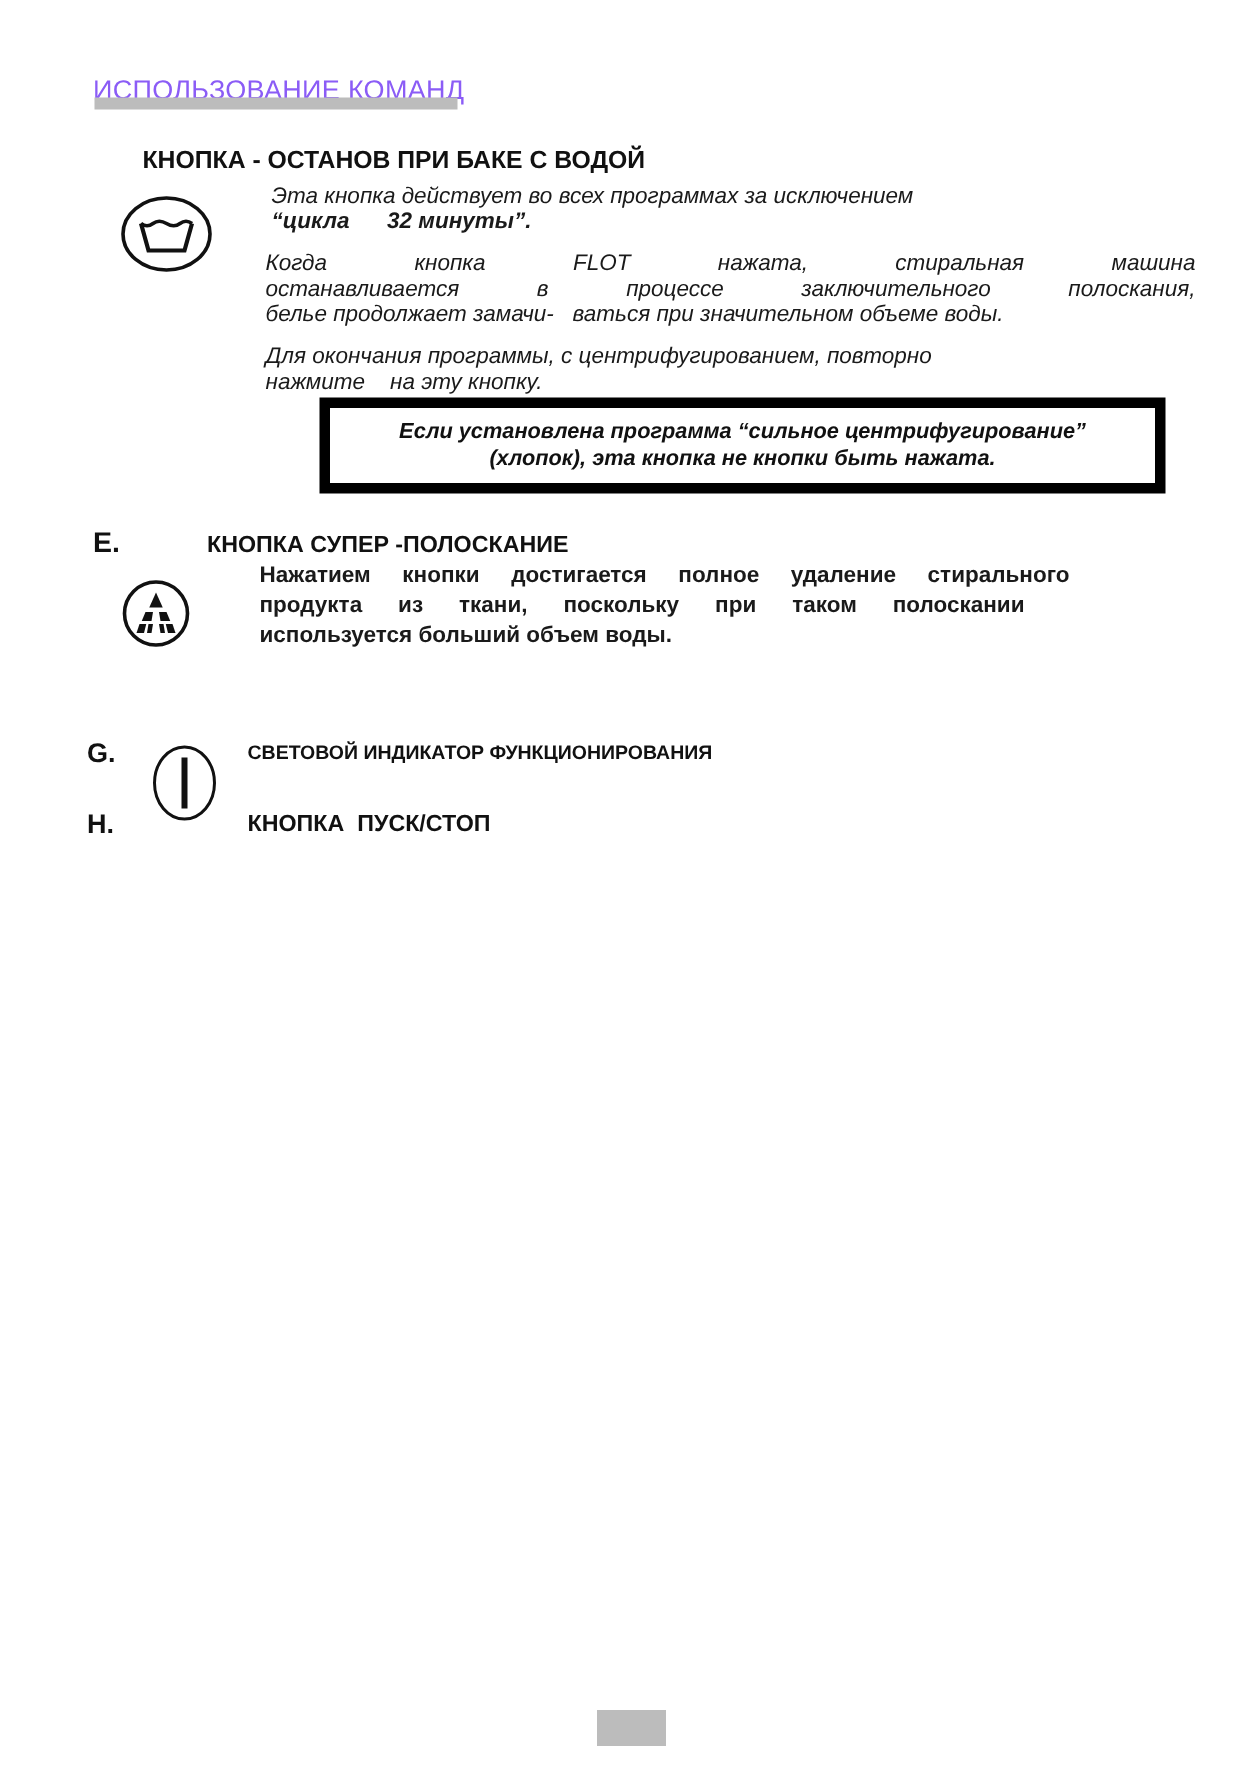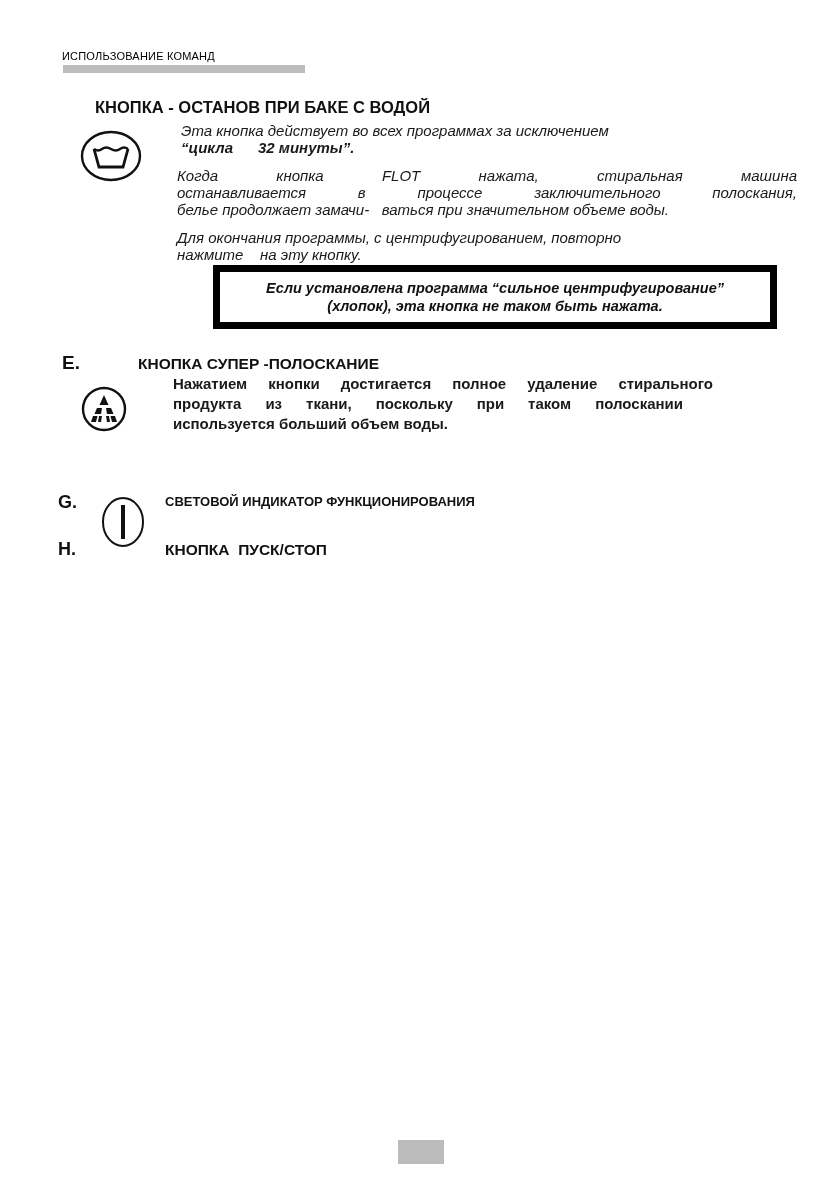--- a/index.html
+++ b/index.html
@@ -1,19 +1,19 @@
 <!DOCTYPE html>
 <html><head>
   <meta charset="utf-8">
   <style>
     html, body { margin: 0; padding: 0; background: #ffffff; }
     body { width: 840px; height: 1190px; position: relative; overflow: hidden;
            font-family: "Liberation Sans", "DejaVu Sans", sans-serif; color: #111; }
     .abs { position: absolute; }
-    .section-title { left: 62px; top: 50px; font-size: 11px; letter-spacing: 0.2px; color: #000000; }
+    .section-title { left: 62px; top: 50px; font-size: 18px; letter-spacing: 0.2px; color: #8b5cf6; }
     .section-rule { left: 63px; top: 65px; width: 242px; height: 8px; background: #bcbcbc; }
     .h-bold { font-weight: bold; font-size: 16px; color: #111; white-space: nowrap; }
     .it { font-style: italic; font-size: 15px; line-height: 18px; color: #1a1a1a; }
     .para { width: 620px; }
     .justify { text-align: justify; text-align-last: justify; }
     .note-box { left: 213px; top: 265px; width: 550px; height: 50px; border: 7px solid #000000; background: #fff;
                 text-align: center; font-style: italic; font-weight: bold; font-size: 14.5px; line-height: 18px;
                 display: flex; flex-direction: column; justify-content: center; }
     .bold-para { font-weight: bold; font-size: 15px; line-height: 20px; color: #1a1a1a; }
     .letter { font-weight: bold; font-size: 18px; color: #111; }
@@ -42,21 +42,21 @@
 
 <div class="abs it para justify" style="left:177px; top:167px;">Когда кнопка FLOT нажата, стиральная машина</div>
 <div class="abs it para justify" style="left:177px; top:184px;">останавливается в процессе заключительного полоскания,</div>
 <div class="abs it" style="left:177px; top:201px; white-space:pre;">белье продолжает замачи-   ваться при значительном объеме воды.</div>
 
 <div class="abs it" style="left:177px; top:229px; width:570px;">Для окончания программы, с центрифугированием, повторно</div>
 <div class="abs it" style="left:177px; top:246px; white-space:pre;">нажмите    на эту кнопку.</div>
 
 <div class="abs note-box">
   <div>Если установлена программа “сильное центрифугирование”</div>
-  <div>(хлопок),  эта кнопка не таком быть нажата.</div>
+  <div>(хлопок),  эта кнопка не кнопки быть нажата.</div>
 </div>
 
 <div class="abs letter" style="left:62px; top:352px; font-size:19px;">E.</div>
 <div class="abs h-bold" style="left:94px; top:355px; font-size:15.5px;margin-left:44px;">КНОПКА СУПЕР -ПОЛОСКАНИЕ</div>
 
 <div class="abs" style="left:80px; top:385px;">
   <svg width="48" height="48" viewBox="0 0 48 48">
     <circle cx="24" cy="24" r="21" fill="none" stroke="#111" stroke-width="2.4"></circle>
     <polygon points="24,10 28.5,20 19.5,20" fill="#111"></polygon>
     <polygon points="17,23 22,23 21,29 14.5,29" fill="#111"></polygon>

